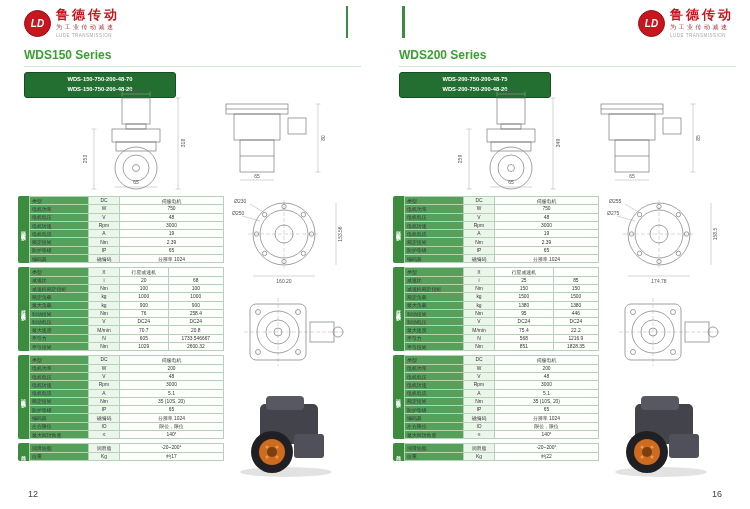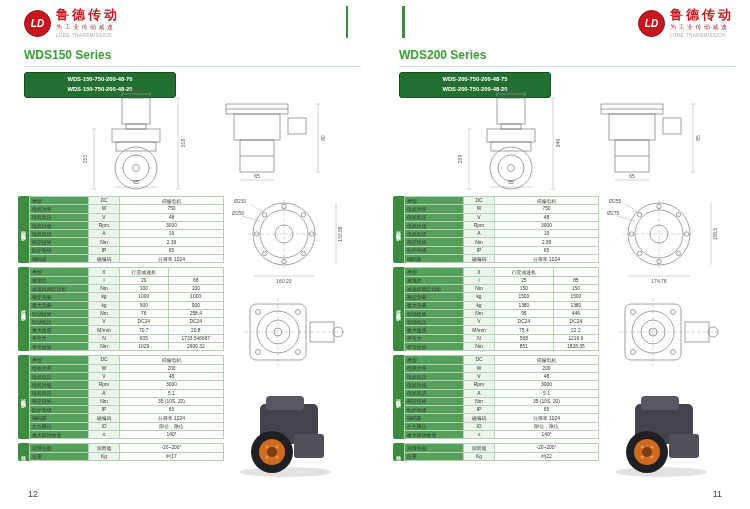--- a/index.html
+++ b/index.html
@@ -760,16 +760,16 @@
               <td class="lbl">自重</td>
               <td class="unit">Kg</td>
               <td class="val">约22</td>
             </tr>
 
         </tbody>
           </table>
       </div>
     </div>
 
-    <div class="pagenum">11</div>
+    <div class="pagenum">16</div>
   </div>
 
 </div>
 
 </body></html>

